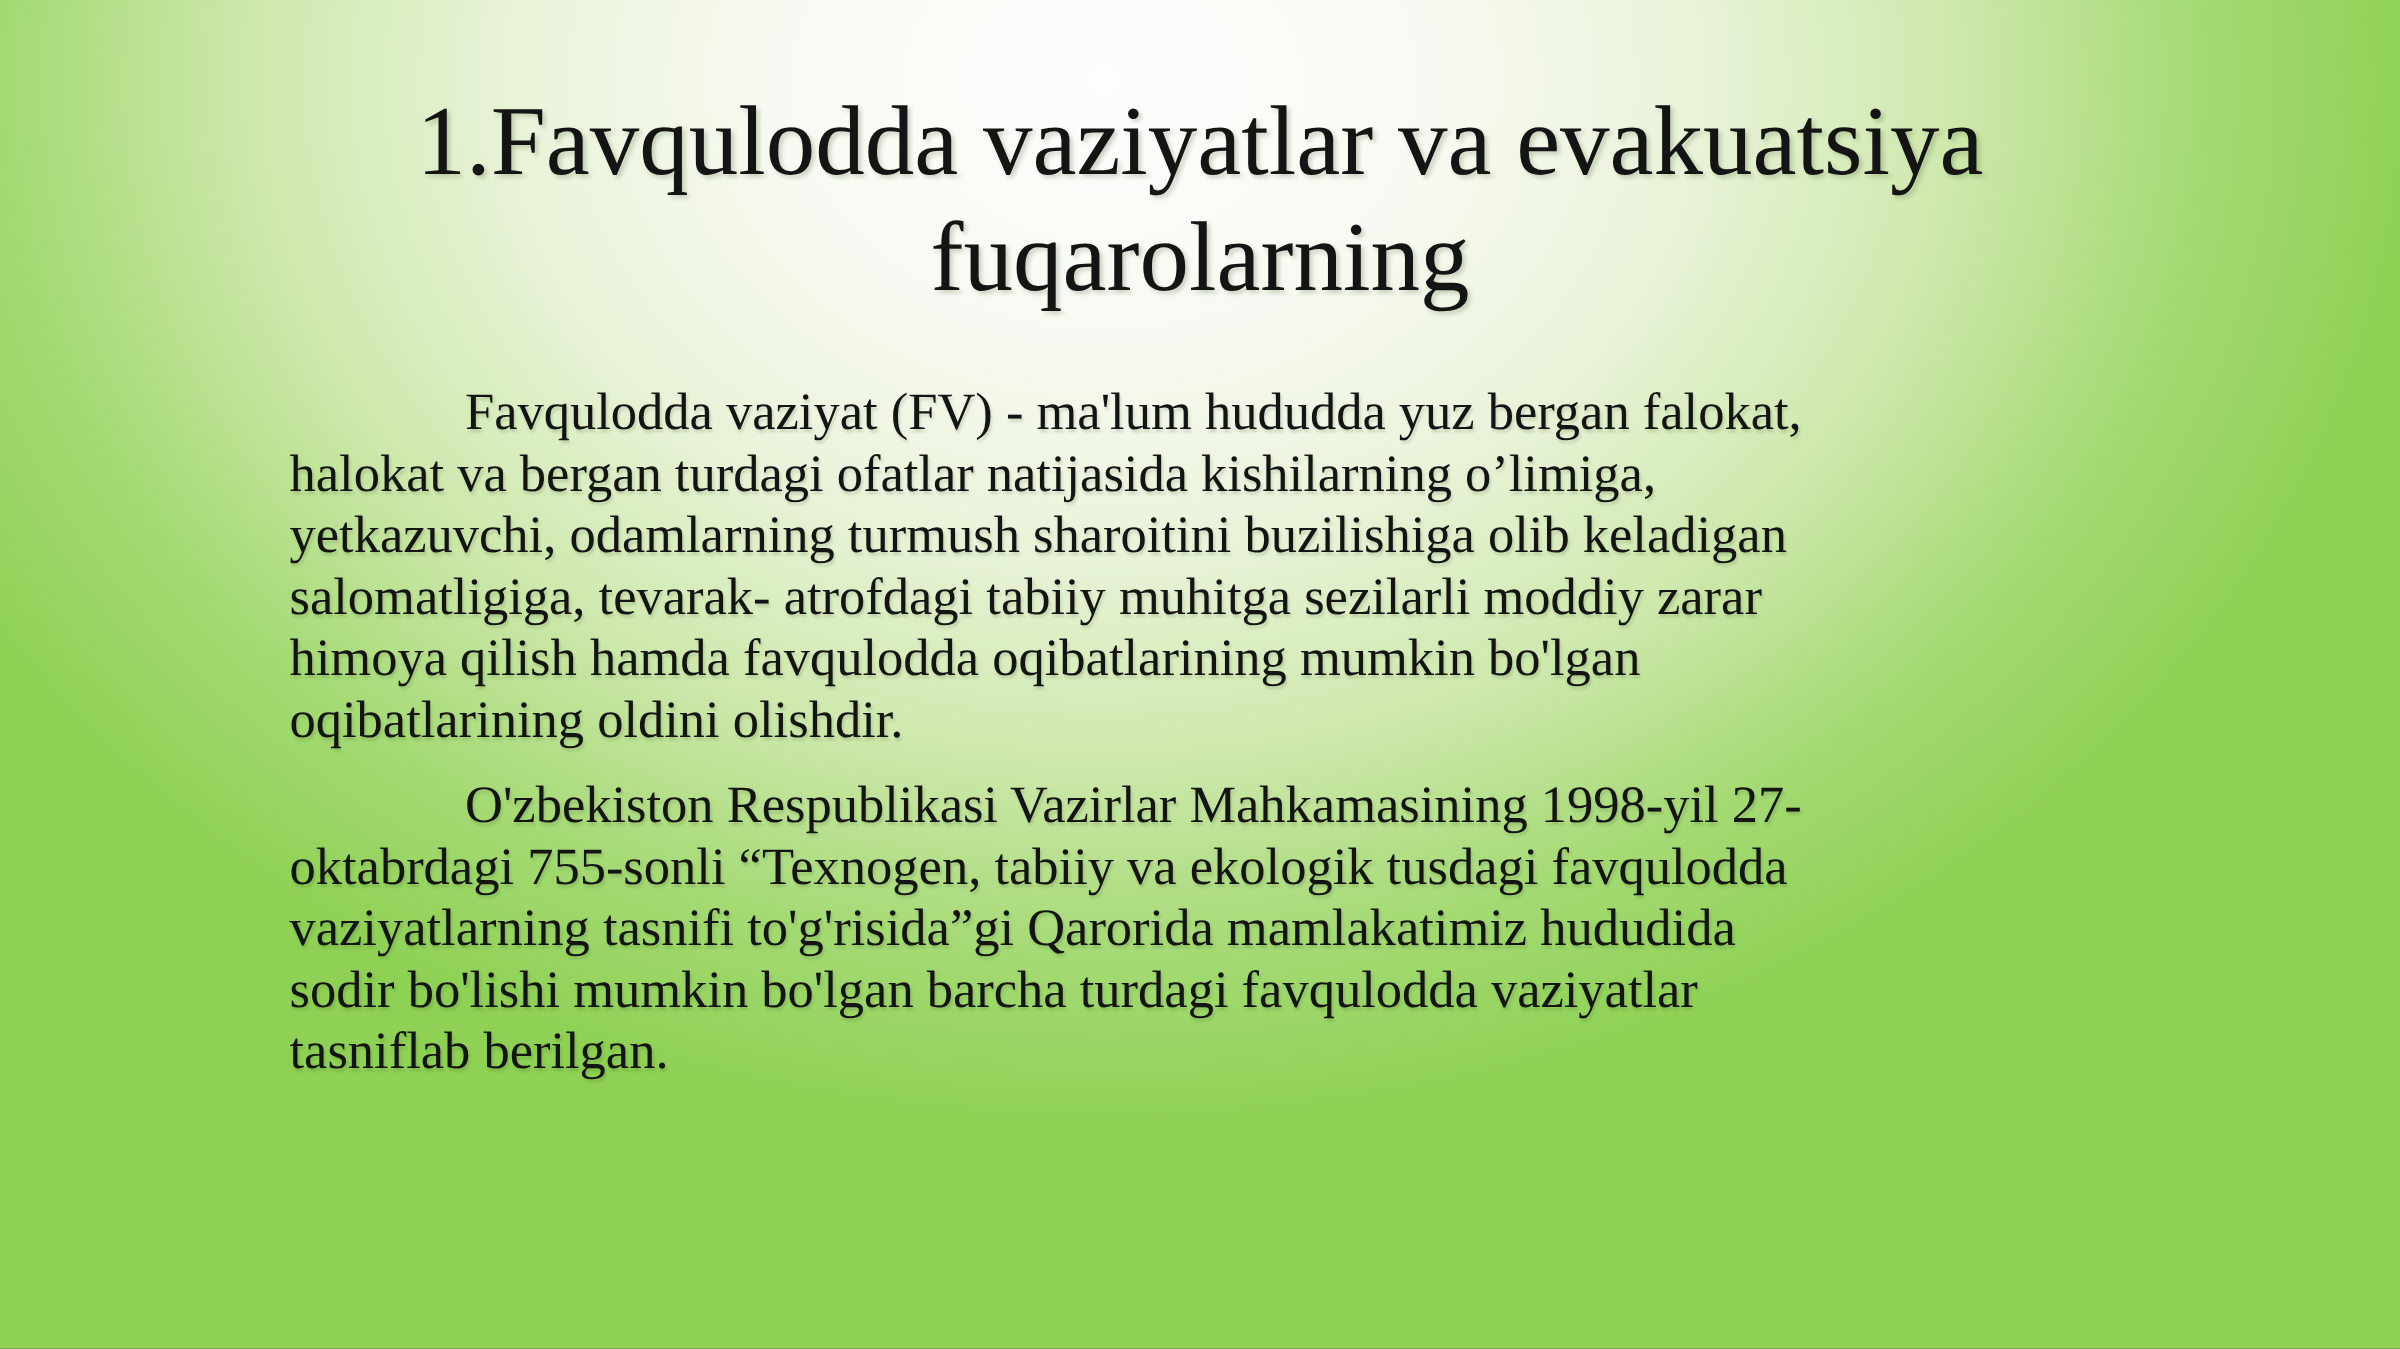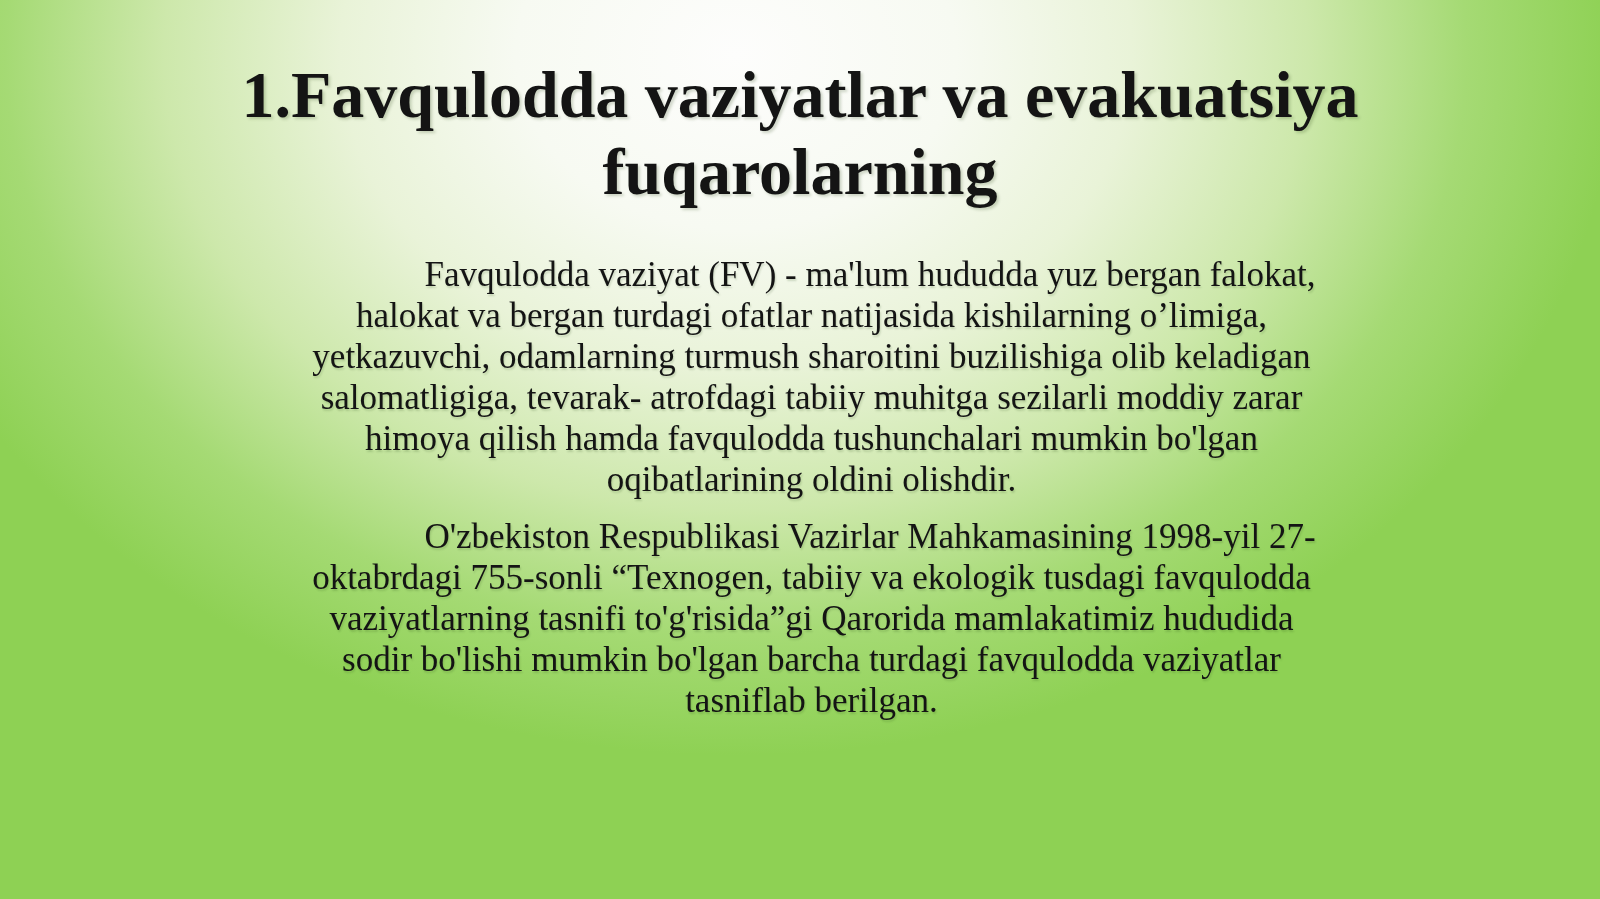--- a/index.html
+++ b/index.html
@@ -23,55 +23,55 @@
         #8ed154 100%);
     background-color: #8ed154;
     font-family: "Liberation Serif", serif;
     color: #141414;
   }
   .title {
     margin-top: 56px;
     text-align: center;
     font-size: 66px;
     line-height: 77px;
-    font-weight: 700;
+    font-weight: 400;
     text-shadow: 2px 2px 3px rgba(40, 70, 20, 0.22);
   }
   .title .line {
     white-space: nowrap;
   }
   .body-text {
     margin: 32px 170px 0 193px;
     font-size: 35px;
     line-height: 41px;
     text-shadow: 1px 2px 2px rgba(40, 70, 20, 0.18);
   }
   .para { margin: 0; }
   .para + .para { margin-top: 16px; }
-  .para .line { white-space: nowrap; text-align: center; }
+  .para .line { white-space: nowrap; }
   .para .line.indent { padding-left: 117px; }
 </style>
 </head>
 <body>
 
 <div class="slide">
 
   <h1 class="title">
     <div class="line">1.Favqulodda vaziyatlar va evakuatsiya</div>
     <div class="line">fuqarolarning</div>
   </h1>
 
   <div class="body-text">
 
     <div class="para">
       <div class="line indent">Favqulodda vaziyat (FV) - ma'lum hududda yuz bergan falokat,</div>
       <div class="line">halokat va bergan turdagi ofatlar natijasida kishilarning o’limiga,</div>
       <div class="line">yetkazuvchi, odamlarning turmush sharoitini buzilishiga olib keladigan</div>
       <div class="line">salomatligiga, tevarak- atrofdagi tabiiy muhitga sezilarli moddiy zarar</div>
-      <div class="line">himoya qilish hamda favqulodda tushunchalari mumkin bo'lgan</div>
+      <div class="line">himoya qilish hamda favqulodda oqibatlarining mumkin bo'lgan</div>
       <div class="line">oqibatlarining oldini olishdir.</div>
     </div>
 
     <div class="para">
       <div class="line indent">O'zbekiston Respublikasi Vazirlar Mahkamasining 1998-yil 27-</div>
       <div class="line">oktabrdagi 755-sonli “Texnogen, tabiiy va ekologik tusdagi favqulodda</div>
       <div class="line">vaziyatlarning tasnifi to'g'risida”gi Qarorida mamlakatimiz hududida</div>
       <div class="line">sodir bo'lishi mumkin bo'lgan barcha turdagi favqulodda vaziyatlar</div>
       <div class="line">tasniflab berilgan.</div>
     </div>

